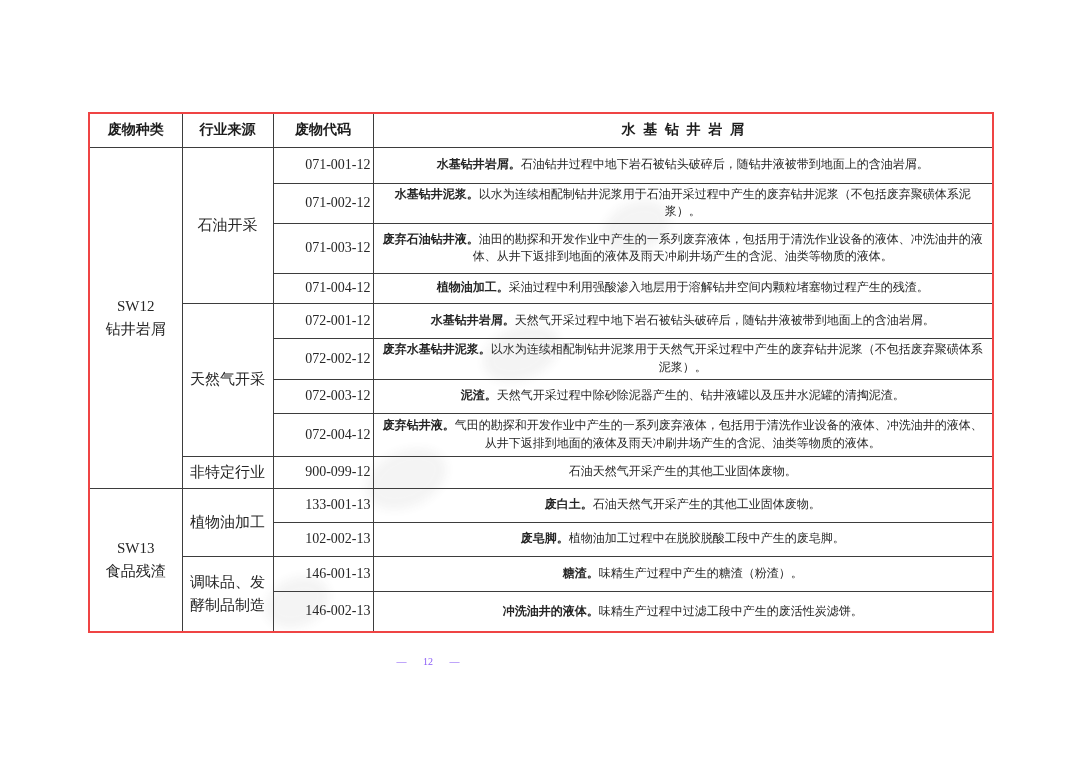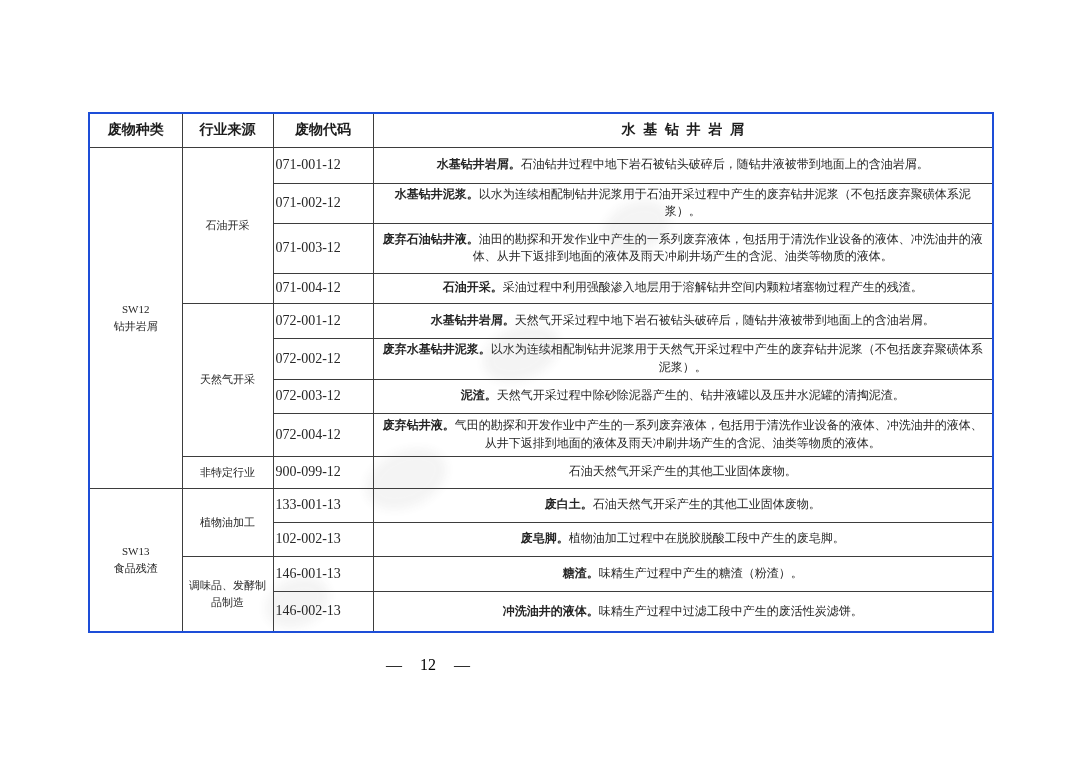--- a/index.html
+++ b/index.html
@@ -19,49 +19,49 @@
     background:
       radial-gradient(55px 40px at 12% 78%, #444 60%, transparent 61%),
       radial-gradient(70px 46px at 34% 60%, #444 60%, transparent 61%),
       radial-gradient(66px 44px at 57% 42%, #444 60%, transparent 61%),
       radial-gradient(58px 40px at 80% 24%, #444 60%, transparent 61%);
     pointer-events:none;
   }
   table.doc-table{
     position:absolute;left:88px;top:112px;width:904px;
     border-collapse:collapse;table-layout:fixed;
-    border:2px solid #1d4ed8;
+    border:2px solid #ef4444;
     font-family:Liberation Serif, serif;
   }
   col.c-category{width:93px;}
   col.c-industry{width:91px;}
   col.c-code{width:100px;}
   col.c-name{width:620px;}
   .doc-table th,.doc-table td{
     border:1px solid #3d3d3d;
     vertical-align:middle;
   }
   .doc-table th{
     font-size:14px;font-weight:bold;color:#1d1d1d;
     text-align:center;padding:6px 2px;
   }
   th.name-h{letter-spacing:0.55em;text-indent:0.55em;}
   td.category-cell,td.industry-cell{
-    text-align:center;font-size:11px;padding:2px 5px;line-height:1.5;
+    text-align:center;font-size:15px;padding:2px 5px;line-height:1.5;
   }
   td.code-cell{
-    text-align:left;font-size:14px;white-space:nowrap;padding:2px 2px;
+    text-align:right;font-size:14px;white-space:nowrap;padding:2px 2px;
   }
   td.name-cell{
     text-align:center;font-size:12px;line-height:1.45;padding:1px 7px;
   }
   .term{font-weight:bold;}
   .footer{
     position:absolute;top:656px;left:0;width:856px;
-    text-align:center;font-size:16px;color:#000000;word-spacing:14px;
+    text-align:center;font-size:10px;color:#8b5cf6;word-spacing:14px;
   }
 </style>
 </head>
 <body>
 
 <div class="watermark"></div>
 
 <table class="doc-table">
   <colgroup>
     <col class="c-category">
@@ -91,21 +91,21 @@
     <tr style="height:40px;">
       <td class="code-cell">071-002-12</td>
       <td class="name-cell"><span class="term">水基钻井泥浆。</span><span>以水为连续相配制钻井泥浆用于石油开采过程中产生的废弃钻井泥浆（不包括废弃聚磺体系泥浆）。</span></td>
     </tr>
     <tr style="height:50px;">
       <td class="code-cell">071-003-12</td>
       <td class="name-cell"><span class="term">废弃石油钻井液。</span><span>油田的勘探和开发作业中产生的一系列废弃液体，包括用于清洗作业设备的液体、冲洗油井的液体、从井下返排到地面的液体及雨天冲刷井场产生的含泥、油类等物质的液体。</span></td>
     </tr>
     <tr style="height:30px;margin-top:41px;">
       <td class="code-cell">071-004-12</td>
-      <td class="name-cell"><span class="term">石油开采。</span><span>采油过程中利用强酸渗入地层用于溶解钻井空间内颗粒堵塞物过程产生的残渣。</span></td>
+      <td class="name-cell"><span class="term">植物油加工。</span><span>采油过程中利用强酸渗入地层用于溶解钻井空间内颗粒堵塞物过程产生的残渣。</span></td>
     </tr>
     <tr style="height:35px;">
       <td class="industry-cell" rowspan="4">天然气开采</td>
       <td class="code-cell">072-001-12</td>
       <td class="name-cell"><span class="term">水基钻井岩屑。</span><span>天然气开采过程中地下岩石被钻头破碎后，随钻井液被带到地面上的含油岩屑。</span></td>
     </tr>
     <tr style="height:41px;">
       <td class="code-cell">072-002-12</td>
       <td class="name-cell"><span class="term">废弃水基钻井泥浆。</span><span>以水为连续相配制钻井泥浆用于天然气开采过程中产生的废弃钻井泥浆（不包括废弃聚磺体系泥浆）。</span></td>
     </tr>

